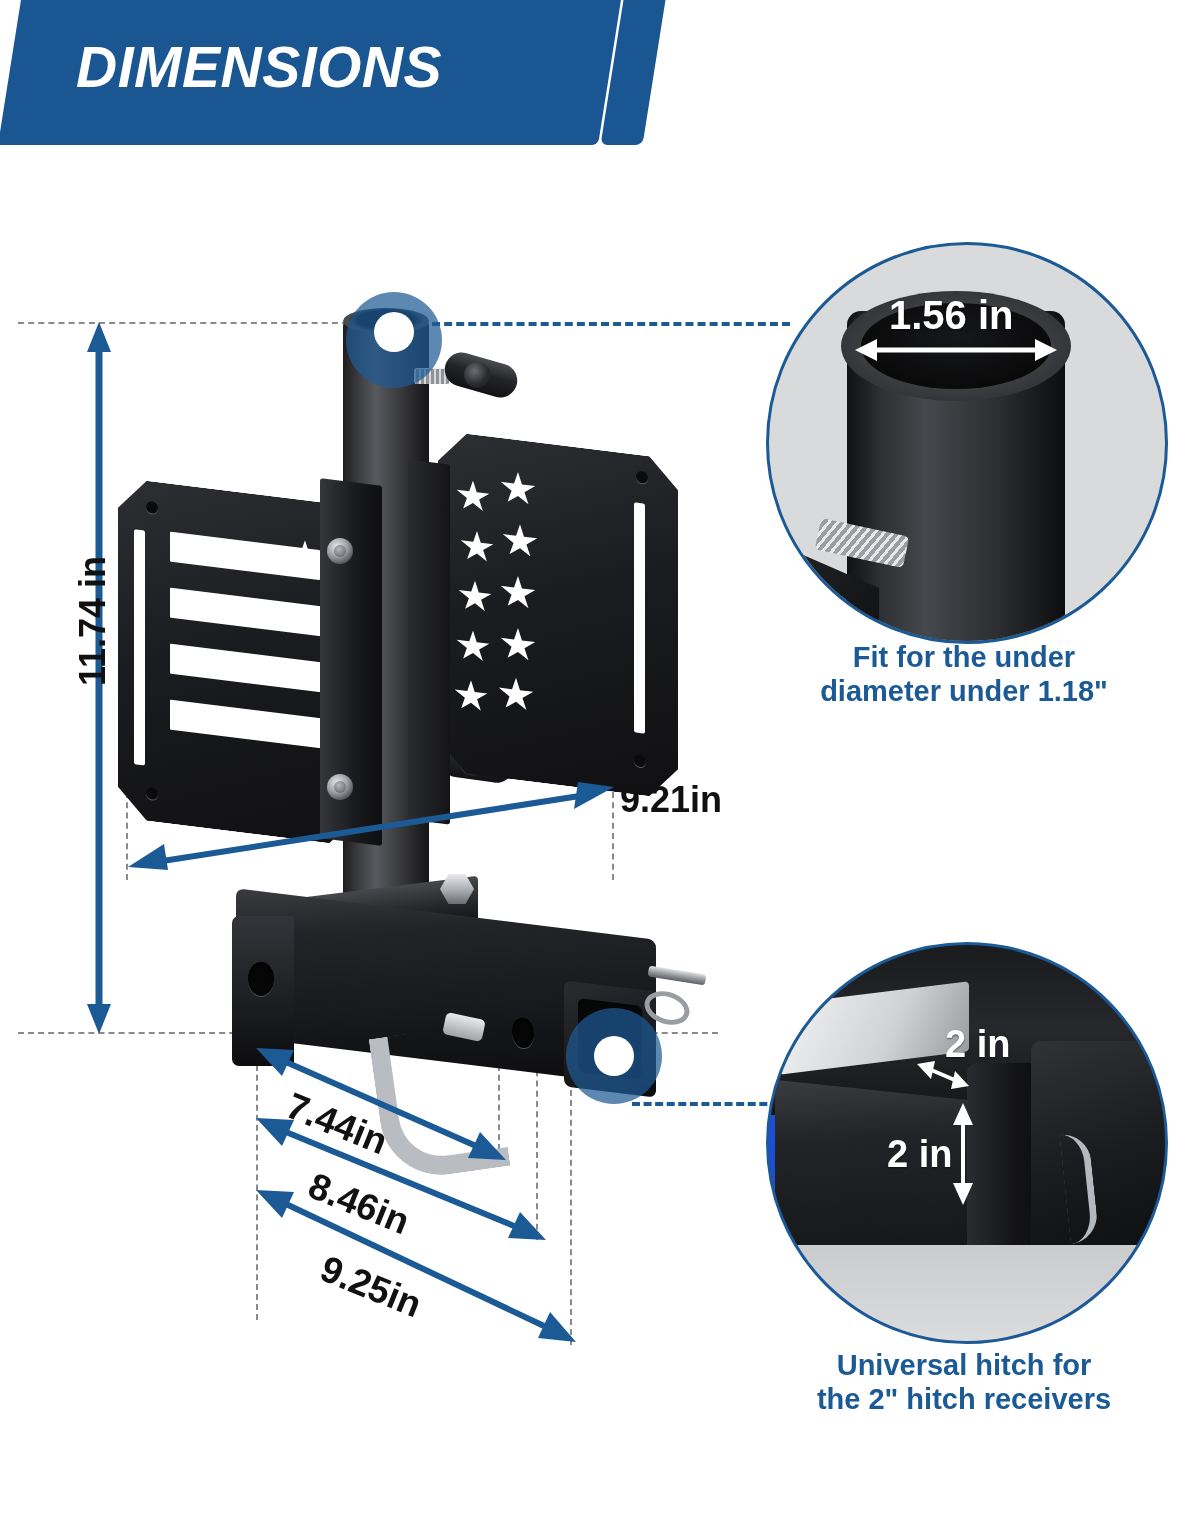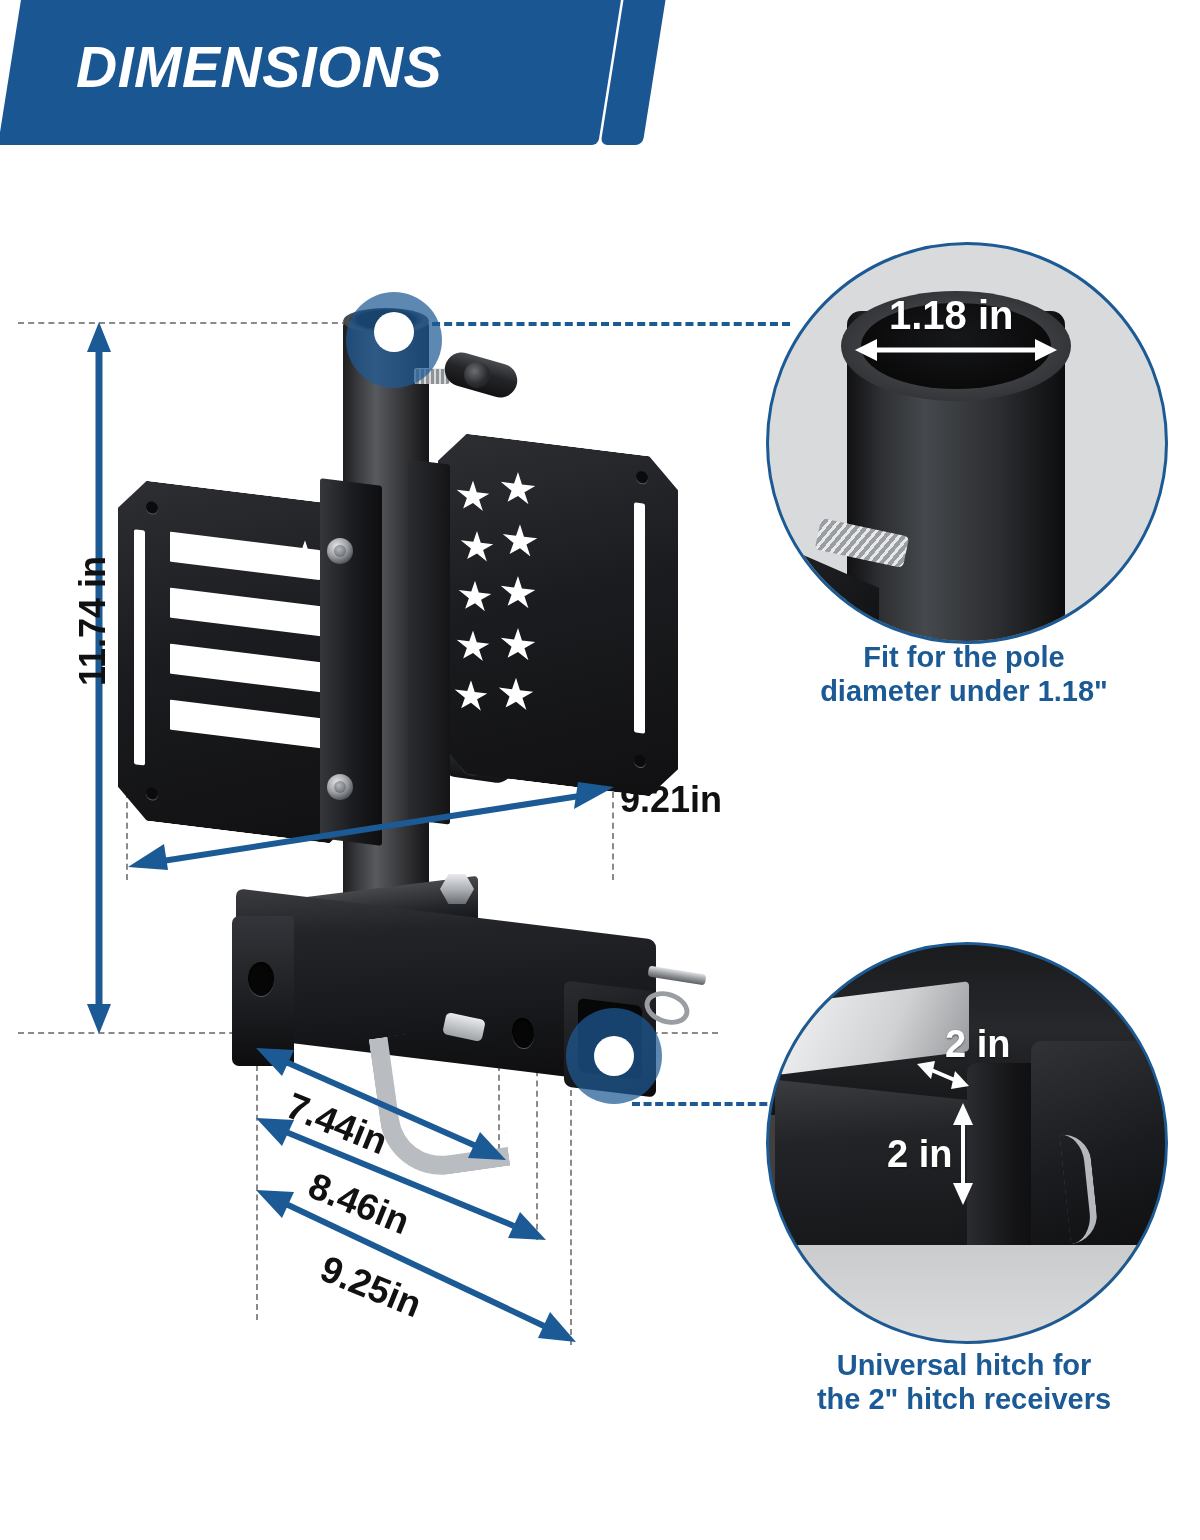--- a/index.html
+++ b/index.html
@@ -394,28 +394,28 @@
                 background:linear-gradient(135deg,#26282b 0%,#101113 100%);
                 clip-path:polygon(0% 30%,100% 62%,100% 100%,0% 100%);"></div>
 
     <div class="warrow" style="position:absolute;left:86px;top:92px;">
       <svg width="202" height="26" viewBox="0 0 202 26">
         <line x1="18" y1="13" x2="184" y2="13" stroke="#ffffff" stroke-width="5"></line>
         <polygon points="0,13 22,2 22,24" fill="#ffffff"></polygon>
         <polygon points="202,13 180,2 180,24" fill="#ffffff"></polygon>
       </svg>
     </div>
-    <div class="wlabel" style="left:120px;top:48px;font-size:40px;">1.18 in</div>
+    <div class="wlabel" style="left:120px;top:48px;font-size:40px;">1.56 in</div>
   </div>
   <div class="inset-cap" style="left:726px;top:640px;">
-    <span>Fit for the pole</span><br>
+    <span>Fit for the under</span><br>
     <span>diameter under 1.18"</span>
   </div>
 
-  <div class="inset" style="left:758px;top:942px;width:396px;height:396px;background:#404040;">
+  <div class="inset" style="left:758px;top:942px;width:396px;height:396px;background:#1d4ed8;">
 
     <div style="position:absolute;left:-20px;top:-20px;width:440px;height:190px;
                 background:linear-gradient(180deg,#17181a 0%,#26282b 55%,#141517 100%);"></div>
 
     <div style="position:absolute;left:10px;top:48px;width:190px;height:70px;
                 background:linear-gradient(115deg,#f2f3f4 0%,#cfd1d3 60%,#9a9c9f 100%);
                 transform:skewY(-7deg);border-radius:4px;"></div>
 
     <div style="position:absolute;left:6px;top:146px;width:214px;height:170px;
                 background:linear-gradient(170deg,#3a3c40 0%,#232427 30%,#131416 100%);

